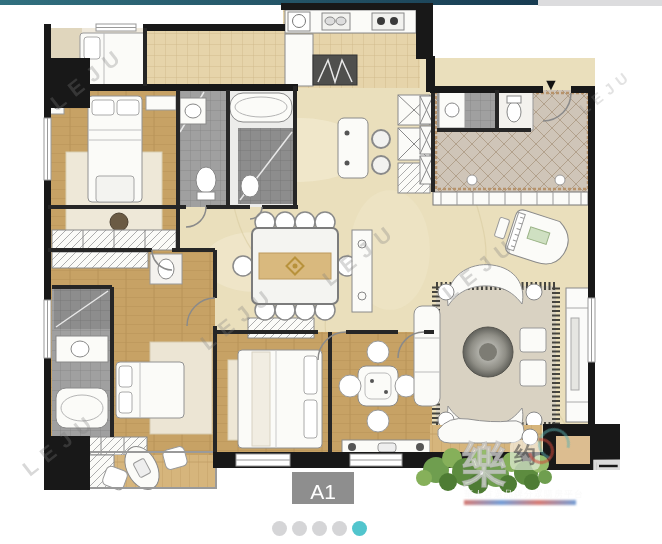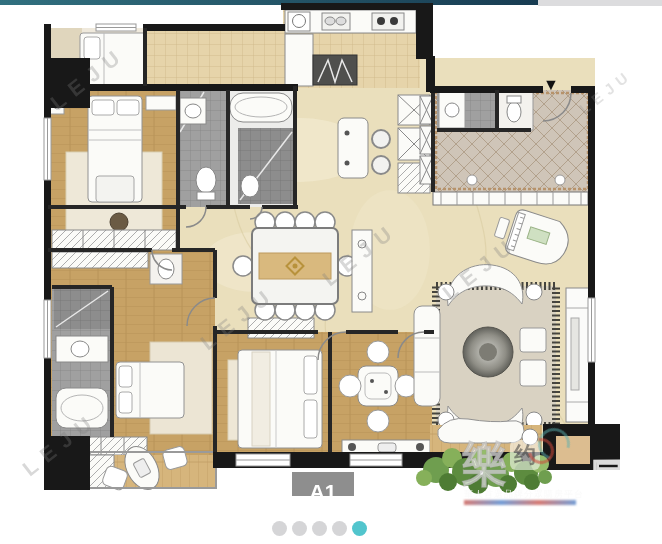--- a/index.html
+++ b/index.html
@@ -10,22 +10,22 @@
   #topbar .accent{width:538px;height:5px;}
   #topbar .gray{flex:1;height:6px;}
   
   #plan{position:absolute;top:0;left:0;}
   
   .wm{position:absolute;font-weight:bold;font-size:21px;letter-spacing:9px;
       color:rgba(125,125,125,0.30);transform:rotate(-38deg);transform-origin:left top;
       white-space:nowrap;pointer-events:none;}
   .wm.small{font-size:15px;letter-spacing:6px;color:rgba(140,140,140,0.25);}
   
-  #unitlabel{position:absolute;left:292px;top:472px;width:62px;height:24px;
-      line-height:40px;text-align:center;font-size:21px;font-weight:bold;}
+  #unitlabel{position:absolute;left:292px;top:472px;width:62px;height:32px;
+      line-height:40px;text-align:center;font-size:21px;font-weight:normal;}
   
   #dots{position:absolute;left:272px;top:521px;display:flex;gap:5px;}
   .dot{width:15px;height:15px;border-radius:50%;cursor:pointer;}
   
   #brand{position:absolute;left:458px;top:432px;width:204px;height:90px;pointer-events:none;}
   #brand .c-left{position:absolute;left:4px;top:2px;font-size:46px;font-weight:bold;
       color:rgba(255,255,255,0.70);-webkit-text-stroke:1px rgba(150,150,150,0.45);
       filter:blur(0.4px);}
   #brand .c-midbox{position:absolute;left:52px;top:8px;width:30px;height:30px;
       background:rgba(255,255,255,0.55);border-radius:6px;text-align:center;line-height:30px;

